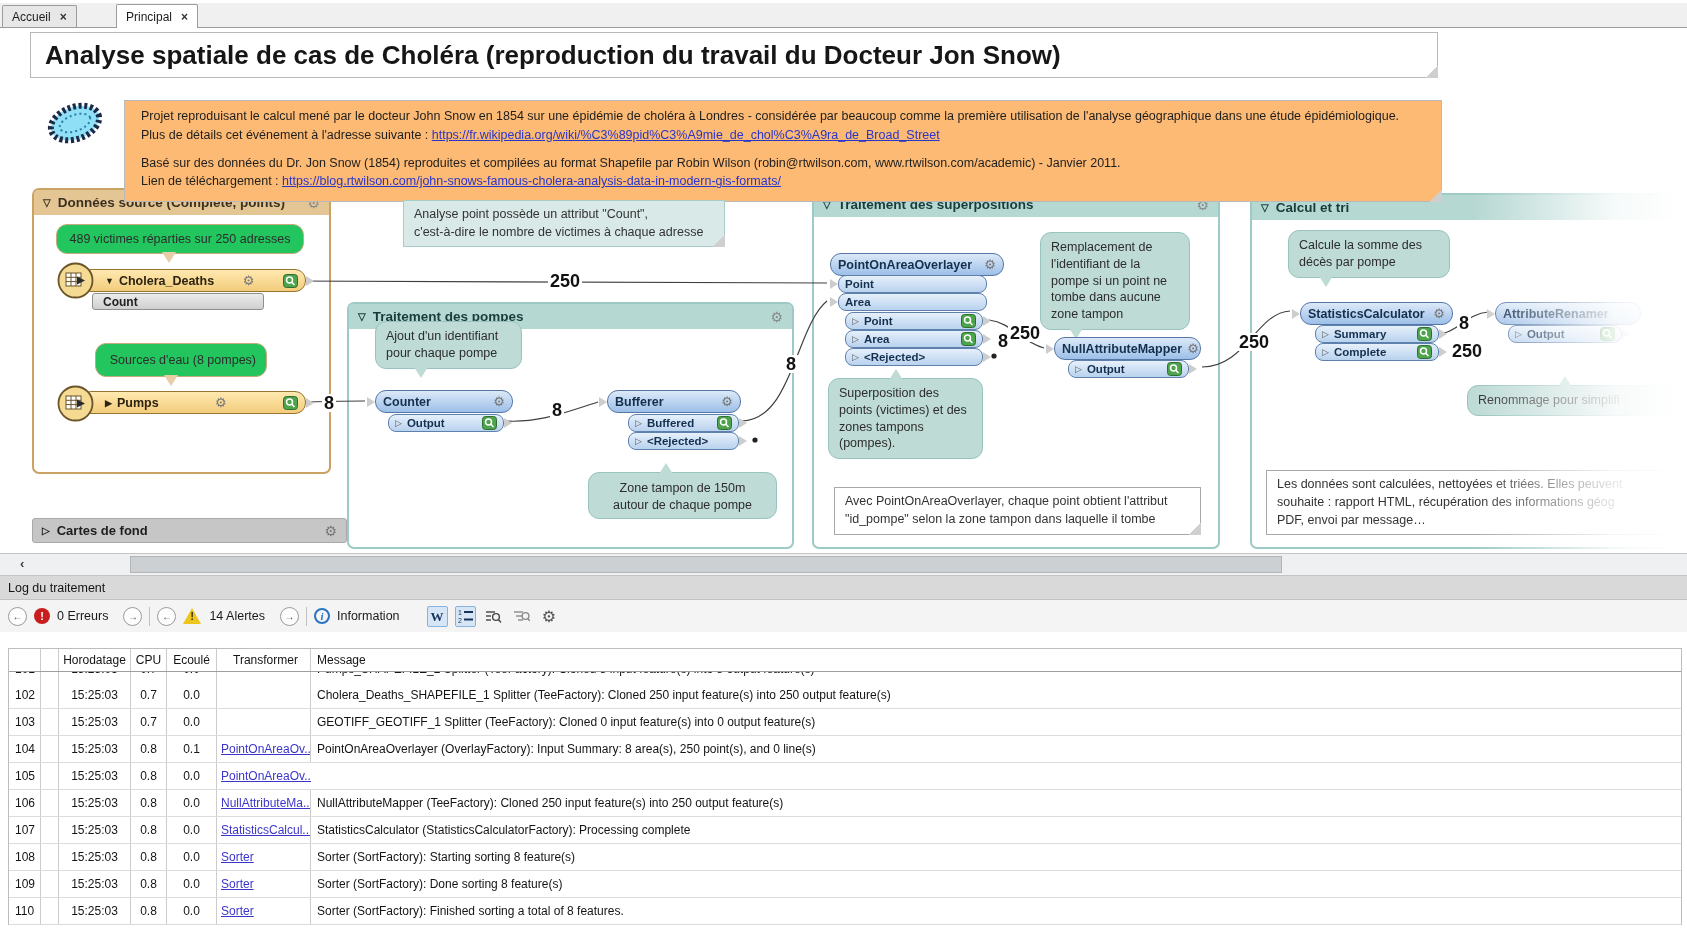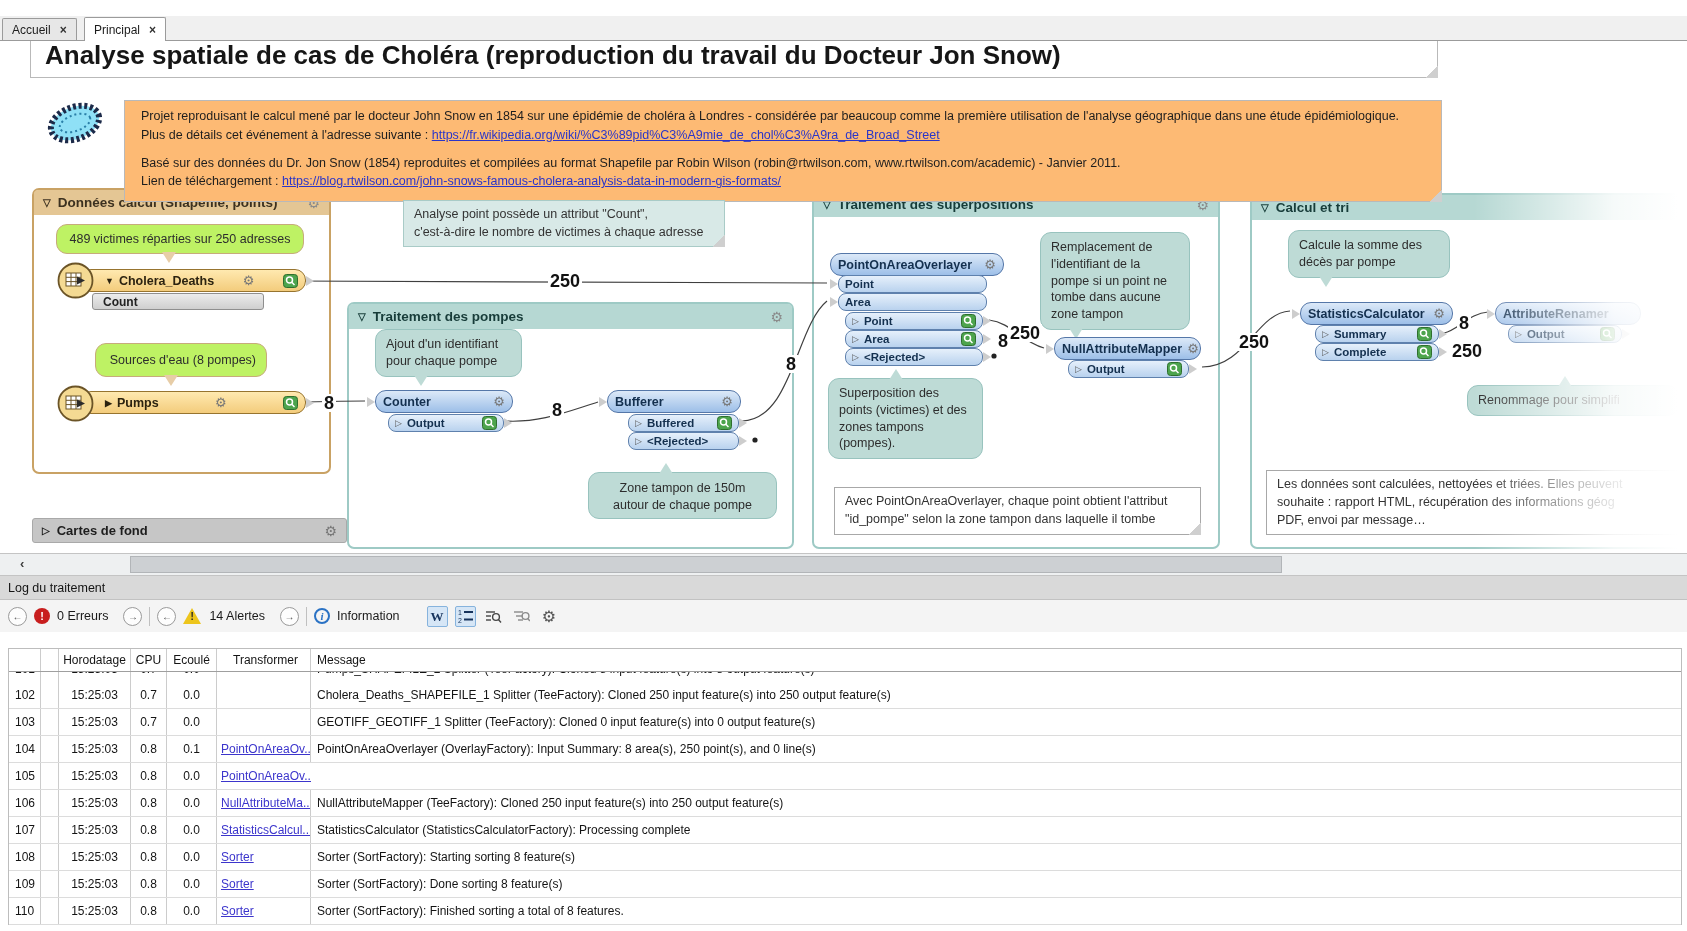--- a/index.html
+++ b/index.html
@@ -1,25 +1,25 @@
 <!DOCTYPE html>
 <html><head>
 <meta charset="utf-8">
 <style>
   html,body{margin:0;padding:0;background:#fff;}
   #screen{position:relative;width:1687px;height:931px;background:#fff;overflow:hidden;
           font-family:"Liberation Sans",sans-serif;color:#222;}
 
   
-  #tabbar{position:absolute;left:0;top:16px;width:100%;height:24px;background:#f0f0f0;
+  #tabbar{position:absolute;left:0;top:3px;width:100%;height:24px;background:#f0f0f0;
           border-bottom:1px solid #9b9b9b;z-index:10;}
   .tab{position:absolute;top:2px;height:21px;display:flex;align-items:center;gap:9px;
        padding:0 9px;border:1px solid #9b9b9b;border-bottom:none;border-radius:2px 2px 0 0;
        background:#e7e7e7;font-size:12px;color:#1c1c1c;}
-  .tab.active{background:#fff;top:1px;height:23px;z-index:11;}
+  .tab.active{background:#fff;top:1px;height:23px;z-index:11;margin-left:32px;}
   .tab .x{font-size:12px;color:#333;font-weight:bold;line-height:1;}
 
   
   .panel{position:absolute;border:2px solid;border-radius:7px;z-index:1;background:transparent;}
   .panel.tan{border-color:#c9a264;}
   .panel.teal{border-color:#9ecac5;}
   .panel-hd{position:absolute;left:0;top:0;right:0;height:25px;display:flex;align-items:center;
             gap:7px;padding:0 9px;border-radius:4px 4px 0 0;font-weight:bold;font-size:13.5px;}
   .panel.tan .panel-hd{background:#e4c694;color:#3c3120;}
   .panel.teal .panel-hd{background:#b6d8d3;color:#173c39;}
@@ -27,21 +27,21 @@
   .gear{color:#8a8a8a;font-size:14px;line-height:1;font-weight:normal;}
   .panel-hd .gear{margin-left:auto;}
   #basemap-bar{position:absolute;display:flex;align-items:center;gap:7px;padding:0 9px;
                background:#c6c6c6;border:1px solid #a9a9a9;border-radius:3px;
                font-weight:bold;font-size:13px;color:#1d1d1d;z-index:1;}
   #basemap-bar .gear{margin-left:auto;color:#777;}
 
   
   .bubble{position:absolute;border-radius:11px;padding:6px 10px;font-size:12.5px;color:#2d2d2d;
           line-height:1.34;z-index:3;}
-  .bubble.tan{background:#bef264;border:1px solid #c7ab7c;}
+  .bubble.tan{background:#22c55e;border:1px solid #c7ab7c;}
   .bubble.teal{background:#bedbd6;border:1px solid #98c3be;}
   .bubble.center{text-align:center;display:flex;align-items:center;justify-content:center;}
   .tail{position:absolute;width:0;height:0;border-left:7px solid transparent;border-right:7px solid transparent;}
   .tail.down{bottom:-10px;border-top:11px solid #e7cda7;}
   .bubble.teal .tail.down{border-top-color:#bedbd6;}
   .tail.up{top:-10px;border-bottom:11px solid #bedbd6;}
   .sticky{position:absolute;background:#d8e9e7;border:1px solid #a9cbc7;padding:5px 10px;
           font-size:12.5px;color:#333;line-height:1.4;z-index:3;}
   .wnote{position:absolute;background:#fff;border:1px solid #a8a8a8;padding:5px 10px;
          font-size:12.5px;color:#333;line-height:1.42;z-index:3;}
@@ -164,21 +164,21 @@
     </div>
     <div style="margin-top:9px;">
       <span>Basé sur des données du Dr. Jon Snow (1854) reproduites et compilées au format Shapefile par Robin Wilson (robin@rtwilson.com, www.rtwilson.com/academic) - Janvier 2011.</span><br>
       <span>Lien de téléchargement : </span><a class="lnk">https://blog.rtwilson.com/john-snows-famous-cholera-analysis-data-in-modern-gis-formats/</a>
     </div>
   </div>
 
   <div class="panel tan" style="left:32px;top:188px;width:295px;height:282px;">
     <div class="panel-hd">
       <span class="phd-tri">▽</span>
-      <span>Données calcul (Shapefile, points)</span>
+      <span>Données source (Complete, points)</span>
       <span class="gear">⚙</span>
     </div>
   </div>
 
   <div id="basemap-bar" style="left:32px;top:518px;width:295px;height:23px;">
     <span class="phd-tri">▷</span>
     <span>Cartes de fond</span>
     <span class="gear">⚙</span>
   </div>
 
@@ -278,21 +278,21 @@
           <line x1="8.8" y1="8.3" x2="11.5" y2="11" stroke="#fff" stroke-width="1.5"></line>
         </svg>
     </span>
   </div>
 
   <div class="sticky dogear" style="left:403px;top:200px;width:300px;">
     <div>Analyse point possède un attribut "Count",</div>
     <div>c'est-à-dire le nombre de victimes à chaque adresse</div>
   </div>
 
-  <div class="bubble teal" style="left:375px;top:329px;width:125px;">
+  <div class="bubble teal" style="left:375px;top:321px;width:125px;">
     <div>Ajout d'un identifiant</div>
     <div>pour chaque pompe</div>
     <span class="tail down" style="left:38px;"></span>
   </div>
 
   <div class="node blue in" style="left:375px;top:390px;width:122px;">
     <span>Counter</span>
     <span class="gear">⚙</span>
   </div>
   <div class="port out" style="left:388px;top:414px;width:102px;">

